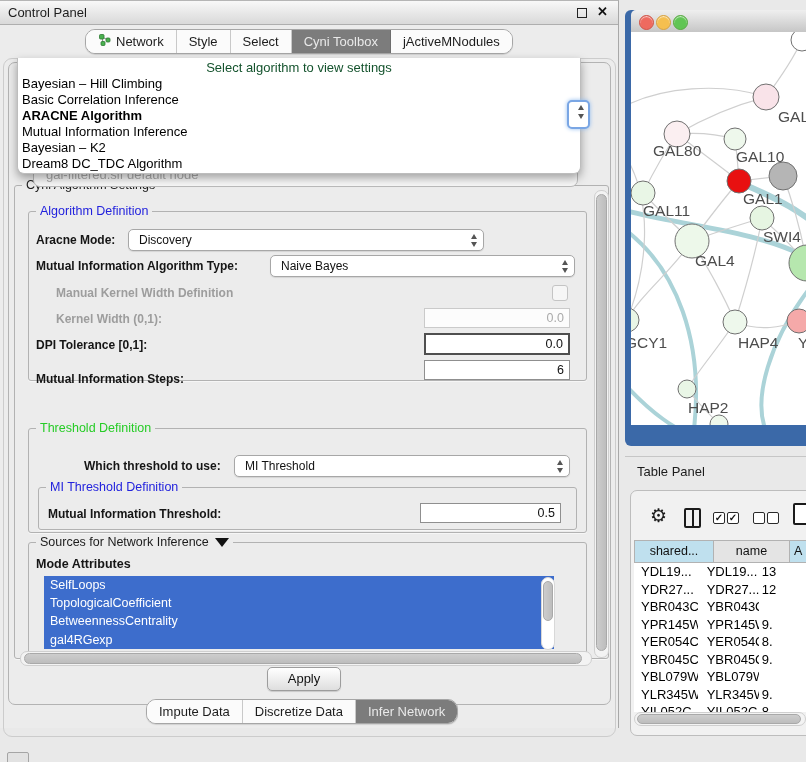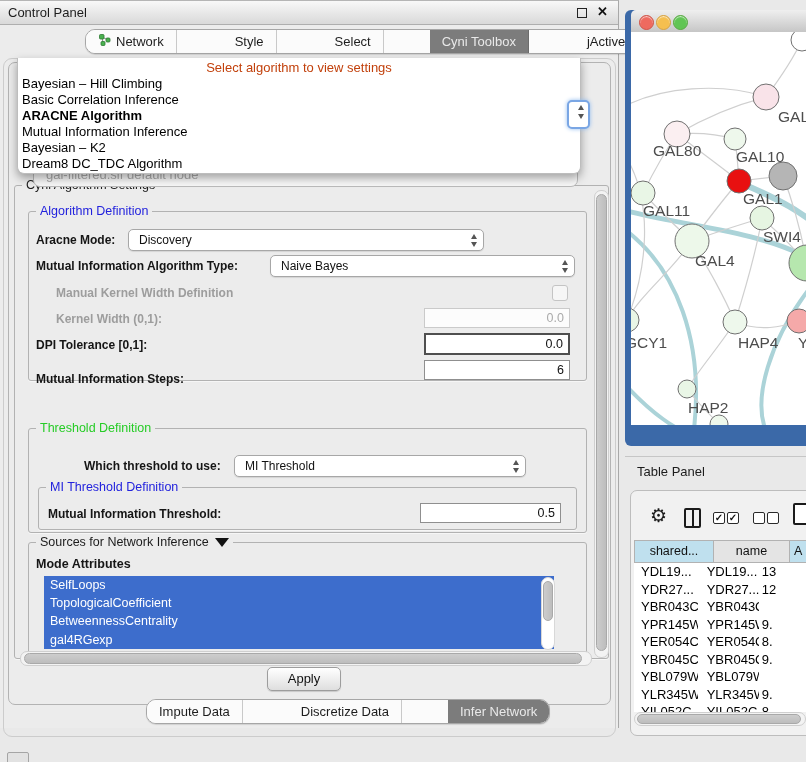--- a/index.html
+++ b/index.html
@@ -10,36 +10,36 @@
   .cp-win{position:absolute;left:0;top:8;width:618px;height:727px;background:#ececec;
           border-right:1px solid #a8a8a8;border-top:1px solid #b5b5b5;}
   .cp-titlebar{position:absolute;left:0;top:0;width:100%;height:23px;
           background:linear-gradient(#f8f8f8,#d9d9d9);border-bottom:1px solid #aeaeae;}
   .cp-title{position:absolute;left:8px;top:4px;font-size:13px;color:#1c1c1c;}
   .float-ic{position:absolute;right:31px;top:7px;width:8px;height:8px;border:1.5px solid #222;}
   .close-ic{position:absolute;right:10px;top:3px;font-size:13px;font-weight:bold;color:#111;}
 
   
   .tabstrip{position:absolute;display:flex;height:23px;background:#fbfbfb;
-            border:1px solid #a6a6a6;border-radius:10px;overflow:hidden;box-shadow:0 1px 1px rgba(0,0,0,.12);gap:46px;}
+            border:1px solid #a6a6a6;border-radius:10px;overflow:hidden;box-shadow:0 1px 1px rgba(0,0,0,.12);}
   .tab{padding:0 12px;font-size:13px;line-height:22px;color:#1d1d1d;background:#fbfbfb;
        border-right:1px solid #c9c9c9;display:flex;align-items:center;gap:5px;white-space:nowrap;}
   .tab:last-child{border-right:none;}
   .tab.sel{background:#7c7c7c;color:#e9e9e9;border-right-color:#6d6d6d;}
 
   .inner-panel{position:absolute;left:3px;top:57px;width:611px;height:677px;
                border:1px solid #cccccc;border-radius:9px;}
   .inner-panel2{position:absolute;left:8px;top:61px;width:601px;height:641px;
                border:1px solid #b3b3b3;border-radius:7px;background:#ececec;}
 
   
   .popup{position:absolute;left:17px;top:57px;width:562px;height:115px;z-index:20;background:#fff;
          border:1px solid #bdbdbd;border-top:none;border-radius:0 0 7px 7px;
          box-shadow:0 4px 10px rgba(0,0,0,.35);}
-  .popup .ph{height:16px;font-size:13px;color:#c2410c;text-align:center;padding-top:2px;}
+  .popup .ph{height:16px;font-size:13px;color:#14532d;text-align:center;padding-top:2px;}
   .pitem{font-size:13px;line-height:16.1px;padding-left:4px;color:#000;white-space:nowrap;}
   .pitem.bold{font-weight:bold;}
   .focus-spin{position:absolute;left:567px;top:99px;width:19px;height:25px;z-index:21;background:#fff;
          border:2px solid #7aa6e4;border-radius:5px;box-shadow:0 0 4px #93bdf0;}
   .net-combo{position:absolute;left:33px;top:160px;width:545px;height:26px;z-index:4;background:#f7f7f7;
          border:1px solid #bababa;border-radius:7px;font-size:13px;color:#ababab;line-height:25px;
          padding-left:12px;box-sizing:border-box;}
 
   
   .grp{position:absolute;border:1px solid #b2b2b2;border-radius:3px;box-shadow:0 1px 0 rgba(255,255,255,.55);}
@@ -178,21 +178,21 @@
     <span class="blbl" style="left:36px;top:337px;">DPI Tolerance [0,1]:</span>
     <input class="fld strong" style="left: 424px; top: 332px; width: 146px;" readonly="" value="0.0">
     <span class="blbl" style="left:36px;top:371px;">Mutual Information Steps:</span>
     <input class="fld" style="left: 424px; top: 359px; width: 146px;" readonly="" value="6">
 
 
     <div class="grp" style="left:28px;top:427px;width:557px;height:103px;">
       <span class="gtitle green">Threshold Definition</span>
     </div>
     <span class="blbl" style="left:84px;top:458px;">Which threshold to use:</span>
-    <div class="combo" style="left:234px;top:454px;width:292px;">
+    <div class="combo" style="left:234px;top:454px;width:336px;">
       <span>MI Threshold</span>
       <span class="arr-up"></span><span class="arr-dn"></span>
     </div>
     <div class="grp" style="left:38px;top:486px;width:537px;height:41px;">
       <span class="gtitle blue">MI Threshold Definition</span>
     </div>
     <span class="blbl" style="left:48px;top:506px;">Mutual Information Threshold:</span>
     <input class="fld" style="left: 420px; top: 502px; width: 141px;" readonly="" value="0.5">
 
     <div class="grp" style="left:28px;top:541px;width:557px;height:119px;">

